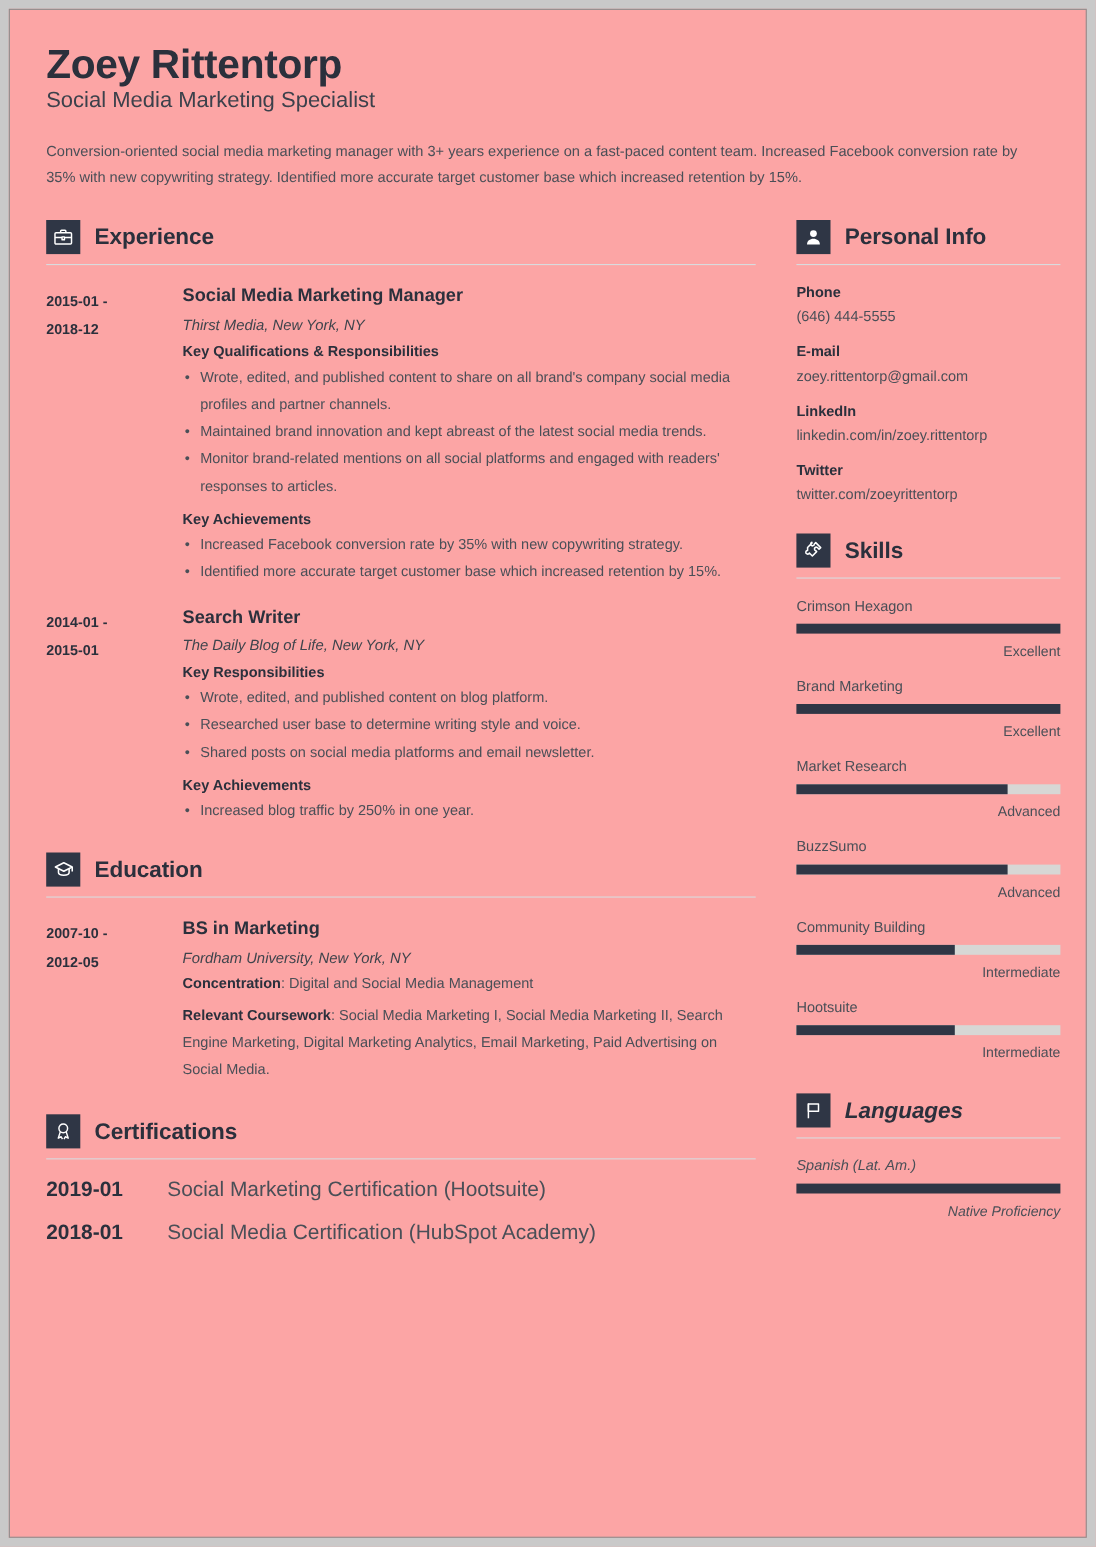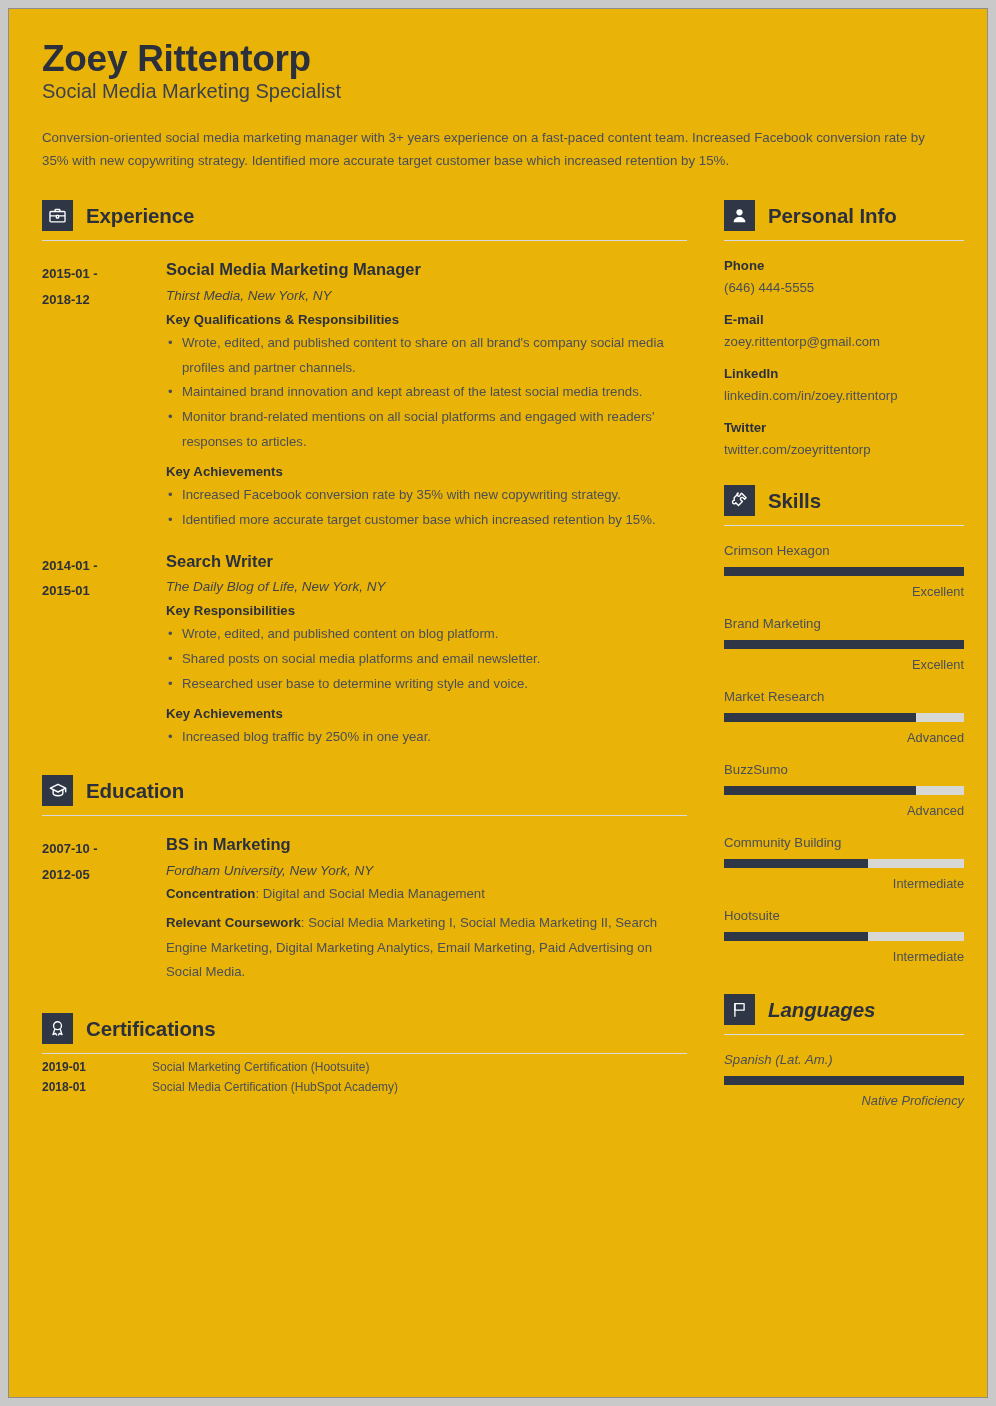--- a/index.html
+++ b/index.html
@@ -5,21 +5,21 @@
   * { box-sizing: border-box; margin: 0; padding: 0; }
   html, body {
     width: 996px; height: 1406px;
     background: #c9c9c9;
     font-family: "Liberation Sans", sans-serif;
   }
   .page-frame {
     position: absolute;
     left: 8px; top: 8px;
     width: 980px; height: 1390px;
-    background: #eab308;
+    background: #fca5a5;
     border: 1px solid #8d8d8d;
     overflow: hidden;
   }
   .page-inner {
     padding: 30px 33px 0 33px;
   }
 
   
   .name {
     font-size: 37px;
@@ -129,22 +129,22 @@
     font-size: 13.2px;
     color: #4a4f57;
     line-height: 1.88;
     margin-top: 4px;
   }
   .edu-line b { color: #2b303c; font-weight: bold; }
 
   
   .cert-row {
     display: flex;
-    margin-top: 6px;
-    font-size: 12px;
+    margin-top: 17px;
+    font-size: 19px;
   }
   .cert-date {
     width: 110px; flex: 0 0 110px;
     font-weight: bold;
     color: #2b303c;
   }
   .cert-text { color: #4a4f57; }
 
   
   .side-section { margin-bottom: 2px; }
@@ -240,22 +240,22 @@
             <div>2014-01 -</div>
             <div>2015-01</div>
           </div>
           <div class="entry-body">
             <div class="entry-title">Search Writer</div>
             <div class="entry-org">The Daily Blog of Life, New York, NY</div>
 
             <div class="sub-head">Key Responsibilities</div>
             <ul class="bullets">
               <li>Wrote, edited, and published content on blog platform.</li>
+              <li>Researched user base to determine writing style and voice.</li>
               <li>Shared posts on social media platforms and email newsletter.</li>
-              <li>Researched user base to determine writing style and voice.</li>
             </ul>
 
             <div class="sub-head">Key Achievements</div>
             <ul class="bullets">
               <li>Increased blog traffic by 250% in one year.</li>
             </ul>
           </div>
         </div>
       </div>
 

